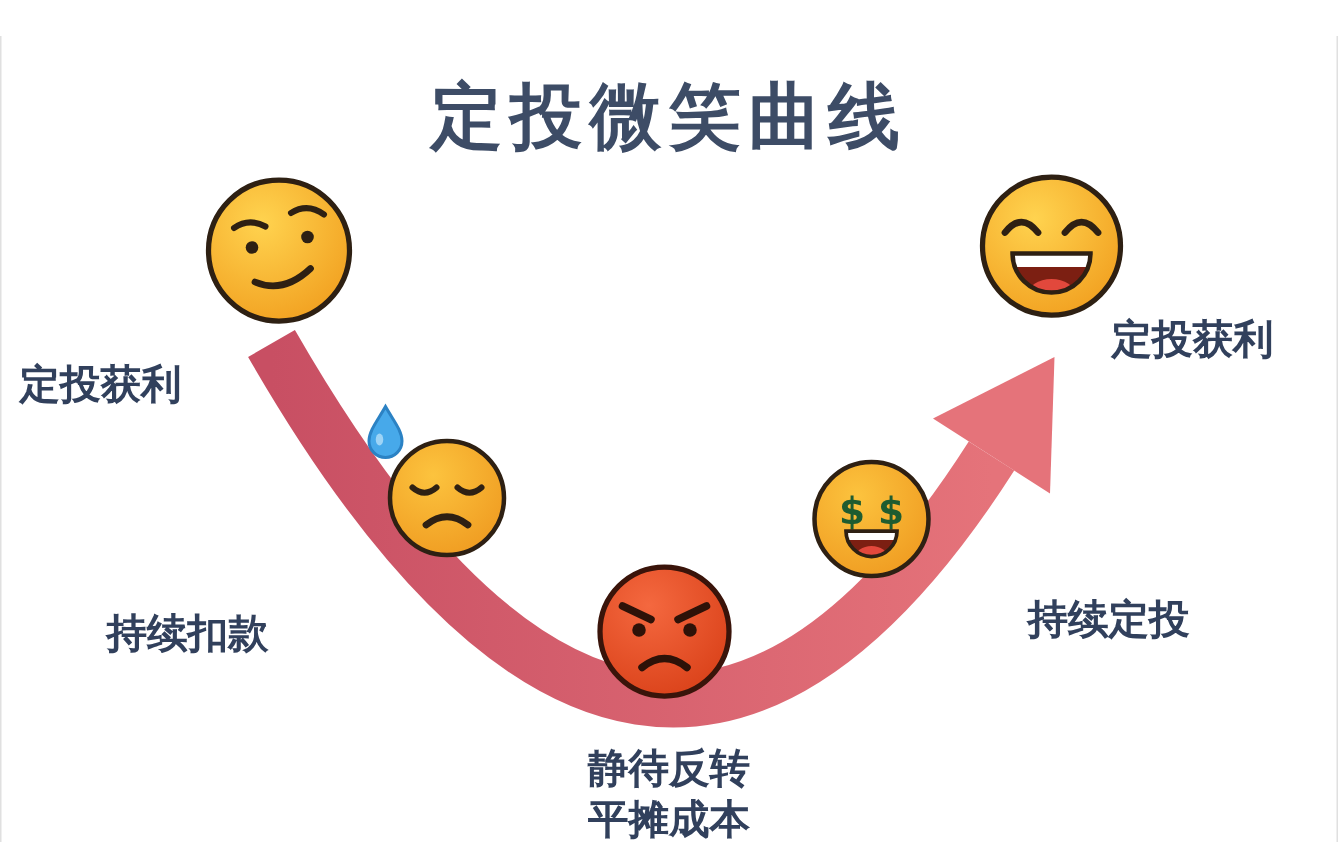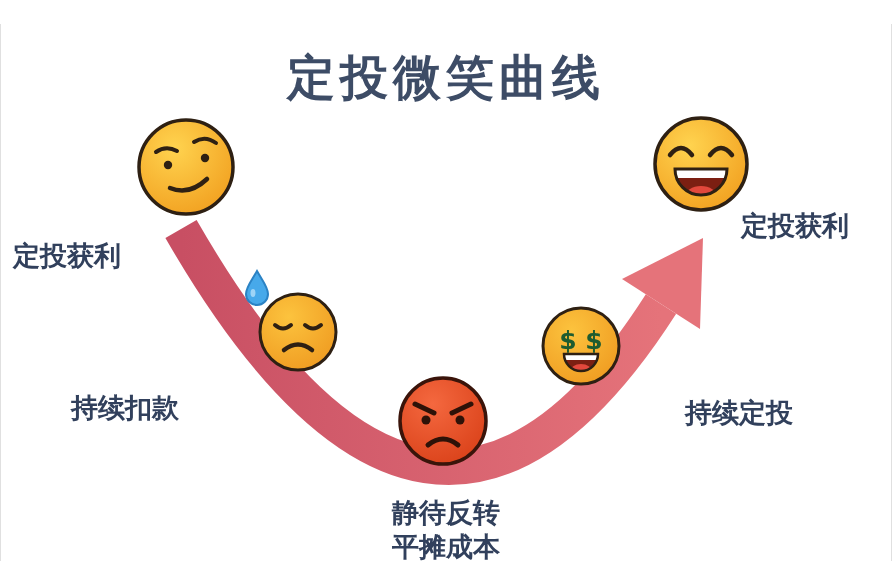--- a/index.html
+++ b/index.html
@@ -109,21 +109,21 @@
       <g clip-path="url(#mouthLaugh)">
         <rect x="-26" y="5" width="52" height="9" fill="#ffffff"></rect>
         <ellipse cx="0" cy="33" rx="16" ry="11" fill="#e2483c"></ellipse>
       </g>
       <path d="M -26 5 A 26 26 0 0 0 26 5 Z" fill="none" stroke="#2e2013" stroke-width="3"></path>
     </g>
   </svg>
 
   <div class="label" style="left:12px;top:214px;">定投获利</div>
 
-  <div class="label" style="left:70px;top:366px;">持续扣款</div>
+  <div class="label" style="left:70px;top:380px;">持续扣款</div>
 
   <div class="label center" style="top:472px;">
     <div>静待反转</div>
     <div>平摊成本</div>
   </div>
 
   <div class="label" style="left:684px;top:371px;">持续定投</div>
 
   <div class="label" style="left:740px;top:184px;">定投获利</div>
 

